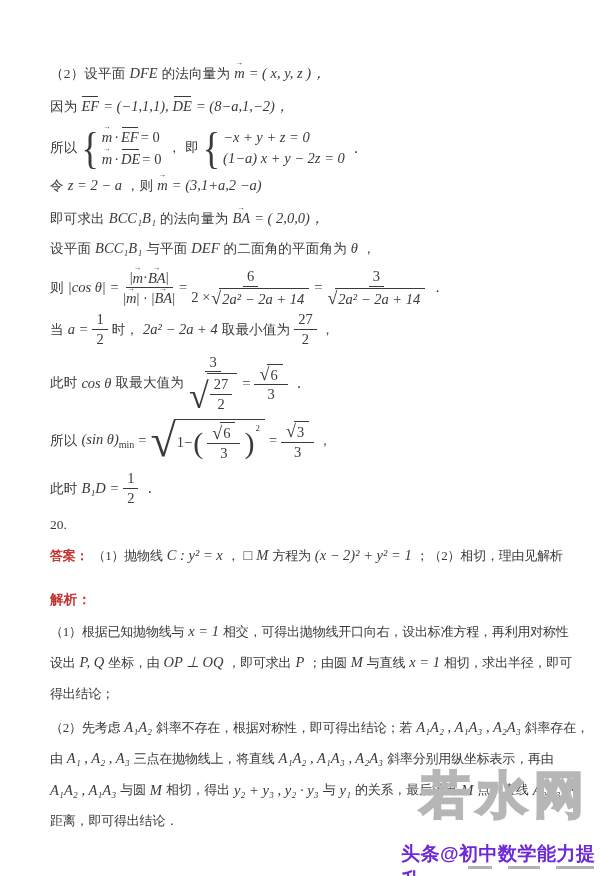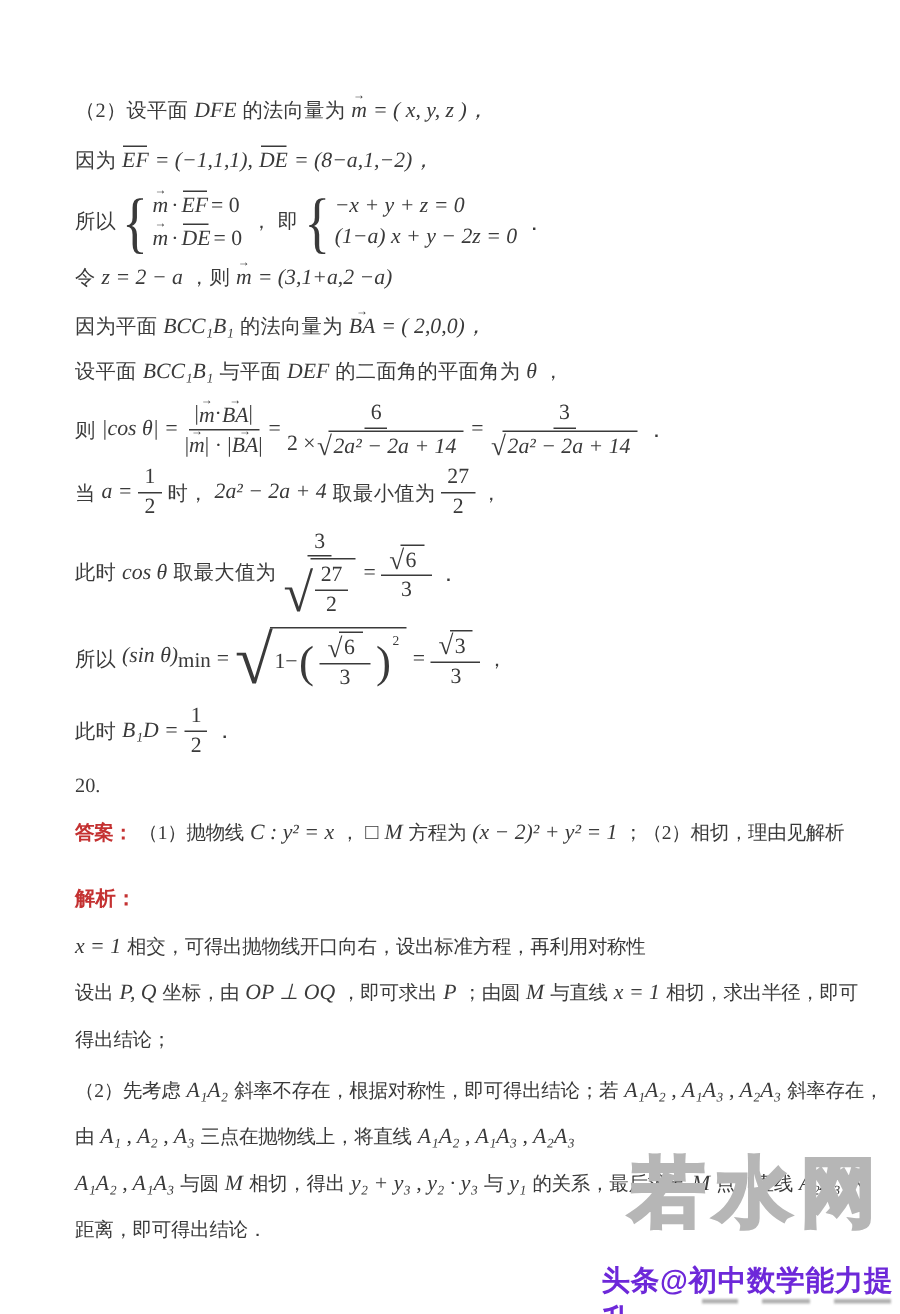--- a/index.html
+++ b/index.html
@@ -41,21 +41,21 @@
 
   
   .sys{display:inline-flex;align-items:center;margin:0 3px;}
   .brace{font-style:normal;font-size:36px;font-weight:400;line-height:1;transform:scaleY(1.25);margin-right:3px;}
   .rows{display:flex;flex-direction:column;gap:4px;align-items:flex-start;}
   .row{display:flex;align-items:baseline;white-space:nowrap;}
   .row > span{margin-right:2px;}
 
   .bp{font-style:normal;font-size:30px;line-height:0.9;font-weight:300;margin:0 1px;}
   sup.exp{font-size:9px;font-style:normal;align-self:flex-start;margin-top:1px;}
-  sub.mini{font-size:14px;font-style:normal;}
+  sub.mini{font-size:10px;font-style:normal;}
   .grp-inline{display:inline;}
 
   
   .wm-big{position:absolute;left:420px;top:762px;font-size:50px;font-weight:700;letter-spacing:7px;
           color:#ffffff;-webkit-text-stroke:2.5px #b6b6b6;font-family:"Liberation Sans",sans-serif;
           font-style:normal;}
   .wm-overlay{position:absolute;left:401px;top:841px;font-size:19px;font-weight:700;color:#6d28d9;
               letter-spacing:0.5px;font-family:"Liberation Sans",sans-serif;}
   .wm-small{position:absolute;top:866px;left:468px;display:flex;gap:16px;}
   .wm-small i{display:block;height:3px;background:#9e9e9e;filter:blur(0.7px);opacity:0.8;}
@@ -115,21 +115,21 @@
 
   <div class="line tline" style="margin-bottom:14px;">
     <span class="cn">令</span>
     <span class="mt">z = 2 − a</span>
     <span class="cn">，则</span>
     <span class="mt va">m</span>
     <span class="mt">= (3,1+a,2 −a)</span>
   </div>
 
   <div class="line tline" style="margin-bottom:12px;">
-    <span class="cn">因为平面</span>
+    <span class="cn">即可求出</span>
     <span class="mt">BCC₁B₁</span>
     <span class="cn">的法向量为</span>
     <span class="mt va">BA</span>
     <span class="mt">= ( 2,0,0)，</span>
   </div>
 
   <div class="line tline" style="margin-bottom:10px;">
     <span class="cn">设平面</span>
     <span class="mt">BCC₁B₁</span>
     <span class="cn">与平面</span>
@@ -289,20 +289,21 @@
     <span class="cn">方程为</span>
     <span class="mt">(x − 2)² + y² = 1</span>
     <span class="cn">；（2）相切，理由见解析</span>
   </div>
 
   <div class="line tline" style="margin-bottom:14px;margin-top:26px;">
     <span class="cn red">解析：</span>
   </div>
 
   <div class="line tline para" style="margin-bottom:13px;">
+    <span class="cn">（1）根据已知抛物线与</span>
     <span class="mt">x = 1</span>
     <span class="cn">相交，可得出抛物线开口向右，设出标准方程，再利用对称性</span>
   </div>
   <div class="line tline para" style="margin-bottom:13px;">
     <span class="cn">设出</span>
     <span class="mt">P, Q</span>
     <span class="cn">坐标，由</span>
     <span class="mt">OP ⊥ OQ</span>
     <span class="cn">，即可求出</span>
     <span class="mt">P</span>
@@ -321,20 +322,21 @@
     <span class="mt">A₁A₂</span>
     <span class="cn">斜率不存在，根据对称性，即可得出结论；若</span>
     <span class="mt">A₁A₂ , A₁A₃ , A₂A₃</span>
     <span class="cn">斜率存在，</span>
   </div>
   <div class="line tline para" style="margin-bottom:13px;">
     <span class="cn">由</span>
     <span class="mt">A₁ , A₂ , A₃</span>
     <span class="cn">三点在抛物线上，将直线</span>
     <span class="mt">A₁A₂ , A₁A₃ , A₂A₃</span>
+    <span class="cn">斜率分别用纵坐标表示，再由</span>
   </div>
   <div class="line tline para" style="margin-bottom:13px;align-items:flex-end;">
     <span class="mt">A₁A₂ , A₁A₃</span>
     <span class="cn">与圆</span>
     <span class="mt">M</span>
     <span class="cn">相切，得出</span>
     <span class="mt">y₂ + y₃ , y₂ · y₃</span>
     <span class="cn">与</span>
     <span class="mt">y₁</span>
     <span class="cn">的关系，最后求出</span>

